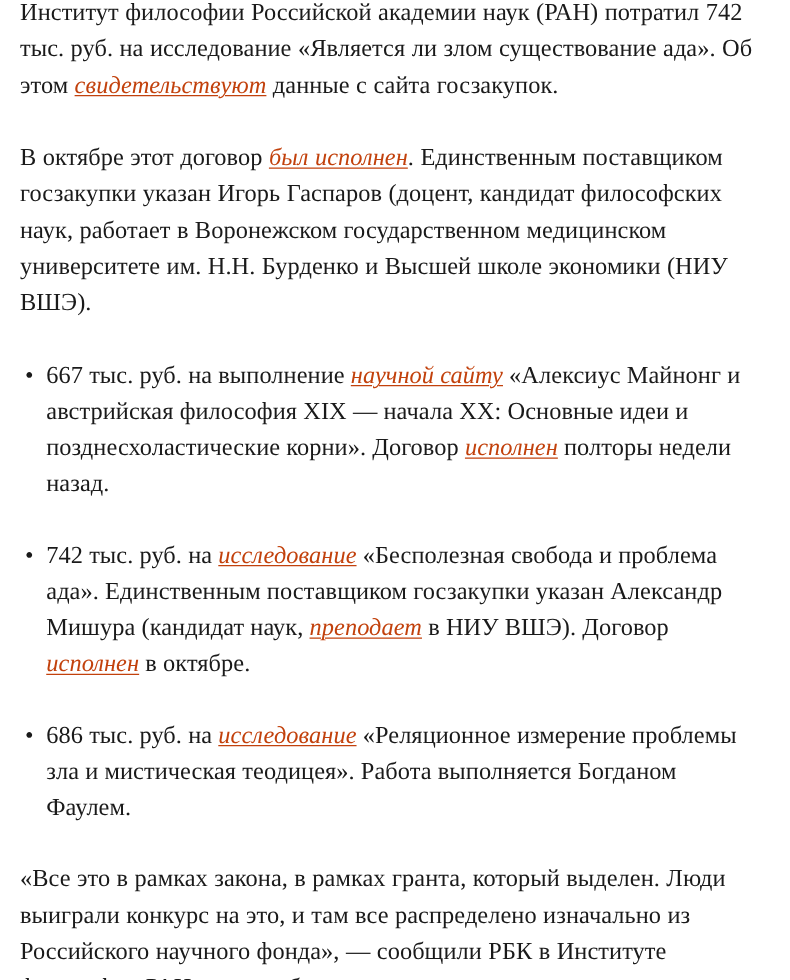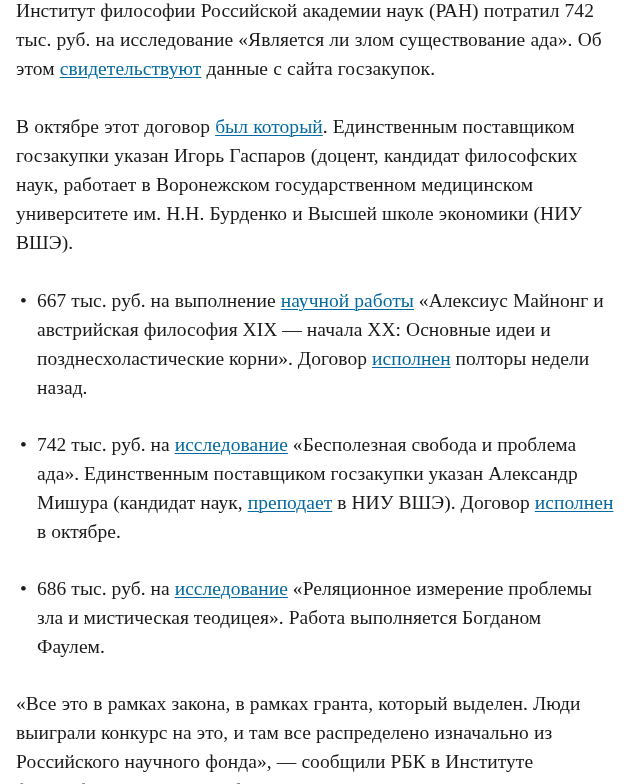--- a/index.html
+++ b/index.html
@@ -52,44 +52,45 @@
     position: absolute;
     left: 4px;
     top: 0;
     width: 13px;
     line-height: 29px;
     font-size: 19.5px;
     text-align: left;
     color: #1a1a1a;
   }
   .link {
-    color: #0369a1;
+    color: #c2410c;
     text-decoration: underline;
     text-decoration-thickness: 1px;
     text-underline-offset: 2px;
     cursor: pointer;
+    font-style: italic;
   }
   .quote-para {
     margin-bottom: 0;
   }
 </style>
 </head>
 <body>
 
 <div class="article">
 
   <p class="para first">Институт философии Российской академии наук (РАН) потратил 742 тыс. руб. на исследование «Является ли злом существование ада». Об этом <span class="link">свидетельствуют</span> данные с сайта госзакупок.</p>
 
-  <p class="para">В октябре этот договор <span class="link">был который</span>. Единственным поставщиком госзакупки указан Игорь Гаспаров (доцент, кандидат философских наук, работает в Воронежском государственном медицинском университете им. Н.Н. Бурденко и Высшей школе экономики (НИУ ВШЭ).</p>
+  <p class="para">В октябре этот договор <span class="link">был исполнен</span>. Единственным поставщиком госзакупки указан Игорь Гаспаров (доцент, кандидат философских наук, работает в Воронежском государственном медицинском университете им. Н.Н. Бурденко и Высшей школе экономики (НИУ ВШЭ).</p>
 
 
   <ul class="bullet-list">
     <li class="bullet-item">
       <span class="bullet-marker">•</span>
-      <span class="bullet-text">667 тыс. руб. на выполнение <span class="link">научной работы</span> «Алексиус Майнонг и австрийская философия XIX — начала XX: Основные идеи и позднесхоластические корни». Договор <span class="link">исполнен</span> полторы недели назад.</span>
+      <span class="bullet-text">667 тыс. руб. на выполнение <span class="link">научной сайту</span> «Алексиус Майнонг и австрийская философия XIX — начала XX: Основные идеи и позднесхоластические корни». Договор <span class="link">исполнен</span> полторы недели назад.</span>
     </li>
     <li class="bullet-item">
       <span class="bullet-marker">•</span>
       <span class="bullet-text">742 тыс. руб. на <span class="link">исследование</span> «Бесполезная свобода и проблема ада». Единственным поставщиком госзакупки указан Александр Мишура (кандидат наук, <span class="link">преподает</span> в НИУ ВШЭ). Договор <span class="link">исполнен</span> в октябре.</span>
     </li>
     <li class="bullet-item">
       <span class="bullet-marker">•</span>
       <span class="bullet-text">686 тыс. руб. на <span class="link">исследование</span> «Реляционное измерение проблемы зла и мистическая теодицея». Работа выполняется Богданом Фаулем.</span>
     </li>
   </ul>

